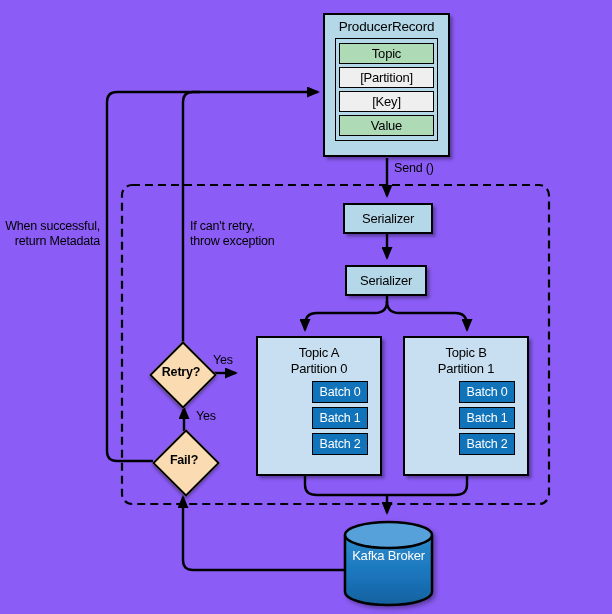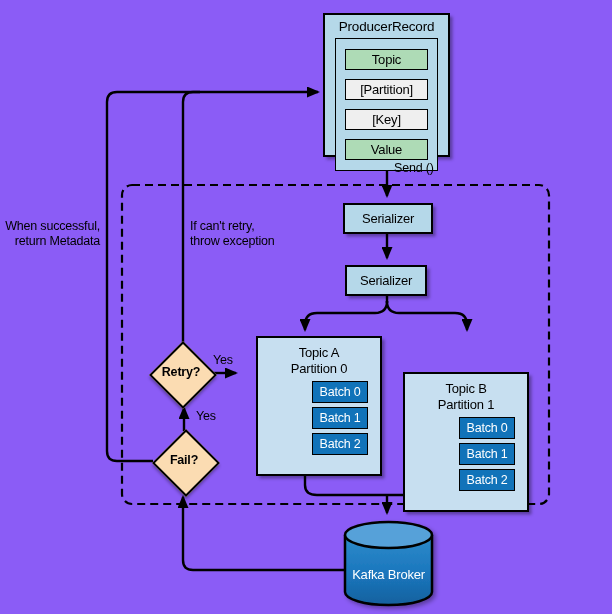--- a/index.html
+++ b/index.html
@@ -10,29 +10,29 @@
   .canvas svg{position:absolute;left:0;top:0;z-index:1;}
   .node{position:absolute;z-index:2;box-sizing:border-box;}
   .bluebox{
     background:var(--box-blue);border:2px solid #000;
     box-shadow:2.5px 2.5px 3px rgba(0,0,0,.35);
     text-align:center;font-size:13px;
   }
   .pr-box{left:323px;top:13px;width:127px;height:144px;background:var(--box-blue);}
   .pr-title{font-size:13.5px;line-height:23px;}
   .pr-rows{margin:0 10px;border:1.5px solid #000;padding:1px 0;background:var(--box-blue);}
-  .pr-row{height:19px;line-height:19px;border:1.5px solid #000;margin:9px;font-size:13px;}
+  .pr-row{height:19px;line-height:19px;border:1.5px solid #000;margin:3px;font-size:13px;}
   .row-green{background:var(--green-row);}
   .row-gray{background:var(--gray-row);}
   .smallbox{height:31px;line-height:27px;}
   .serializer{left:343px;top:203px;width:90px;}
   .partitioner{left:345px;top:265px;width:82px;}
   .topicbox{width:126px;height:140px;background:var(--topic-blue);}
   .topic-a{left:256px;top:336px;}
-  .topic-b{left:403px;top:336px;margin-top:36px;}
+  .topic-b{left:403px;top:336px;}
   .topic-hd{padding-top:7px;line-height:15.5px;font-size:13px;}
   .batches{margin-top:5px;padding-left:42px;}
   .batch{
     height:20px;line-height:20px;border:1.5px solid #000;margin:0 12px 4px 12px;
     background:var(--batch-blue);color:#fff;font-size:12.5px;
   }
   .diamond-shape{
     position:absolute;width:44px;height:44px;transform:rotate(45deg);
     background:var(--diamond-peach);border:2px solid #000;z-index:2;
     box-shadow:2px 2px 3px rgba(0,0,0,.3);
@@ -44,21 +44,21 @@
   .retry-label{left:149px;top:365px;}
   .fail-shape{left:162px;top:439px;}
   .fail-label{left:152px;top:453px;}
   .ann{position:absolute;z-index:2;font-size:12.5px;line-height:14.5px;}
   .send-label{left:394px;top:161px;}
   .success-note{left:4px;top:219px;width:96px;text-align:right;}
   .retry-note{left:190px;top:219px;width:110px;text-align:left;}
   .yes-retry{left:213px;top:353px;}
   .yes-fail{left:196px;top:409px;}
   .broker-label{
-    position:absolute;z-index:3;left:338px;top:567px;width:101px;text-align:center;
+    position:absolute;z-index:3;left:338px;top:548px;width:101px;text-align:center;
     color:#fff;font-size:13px;
   }
 </style>
 </head>
 <body>
 
 <div class="canvas">
 
   <svg width="612" height="614" viewBox="0 0 612 614">
     <defs>

